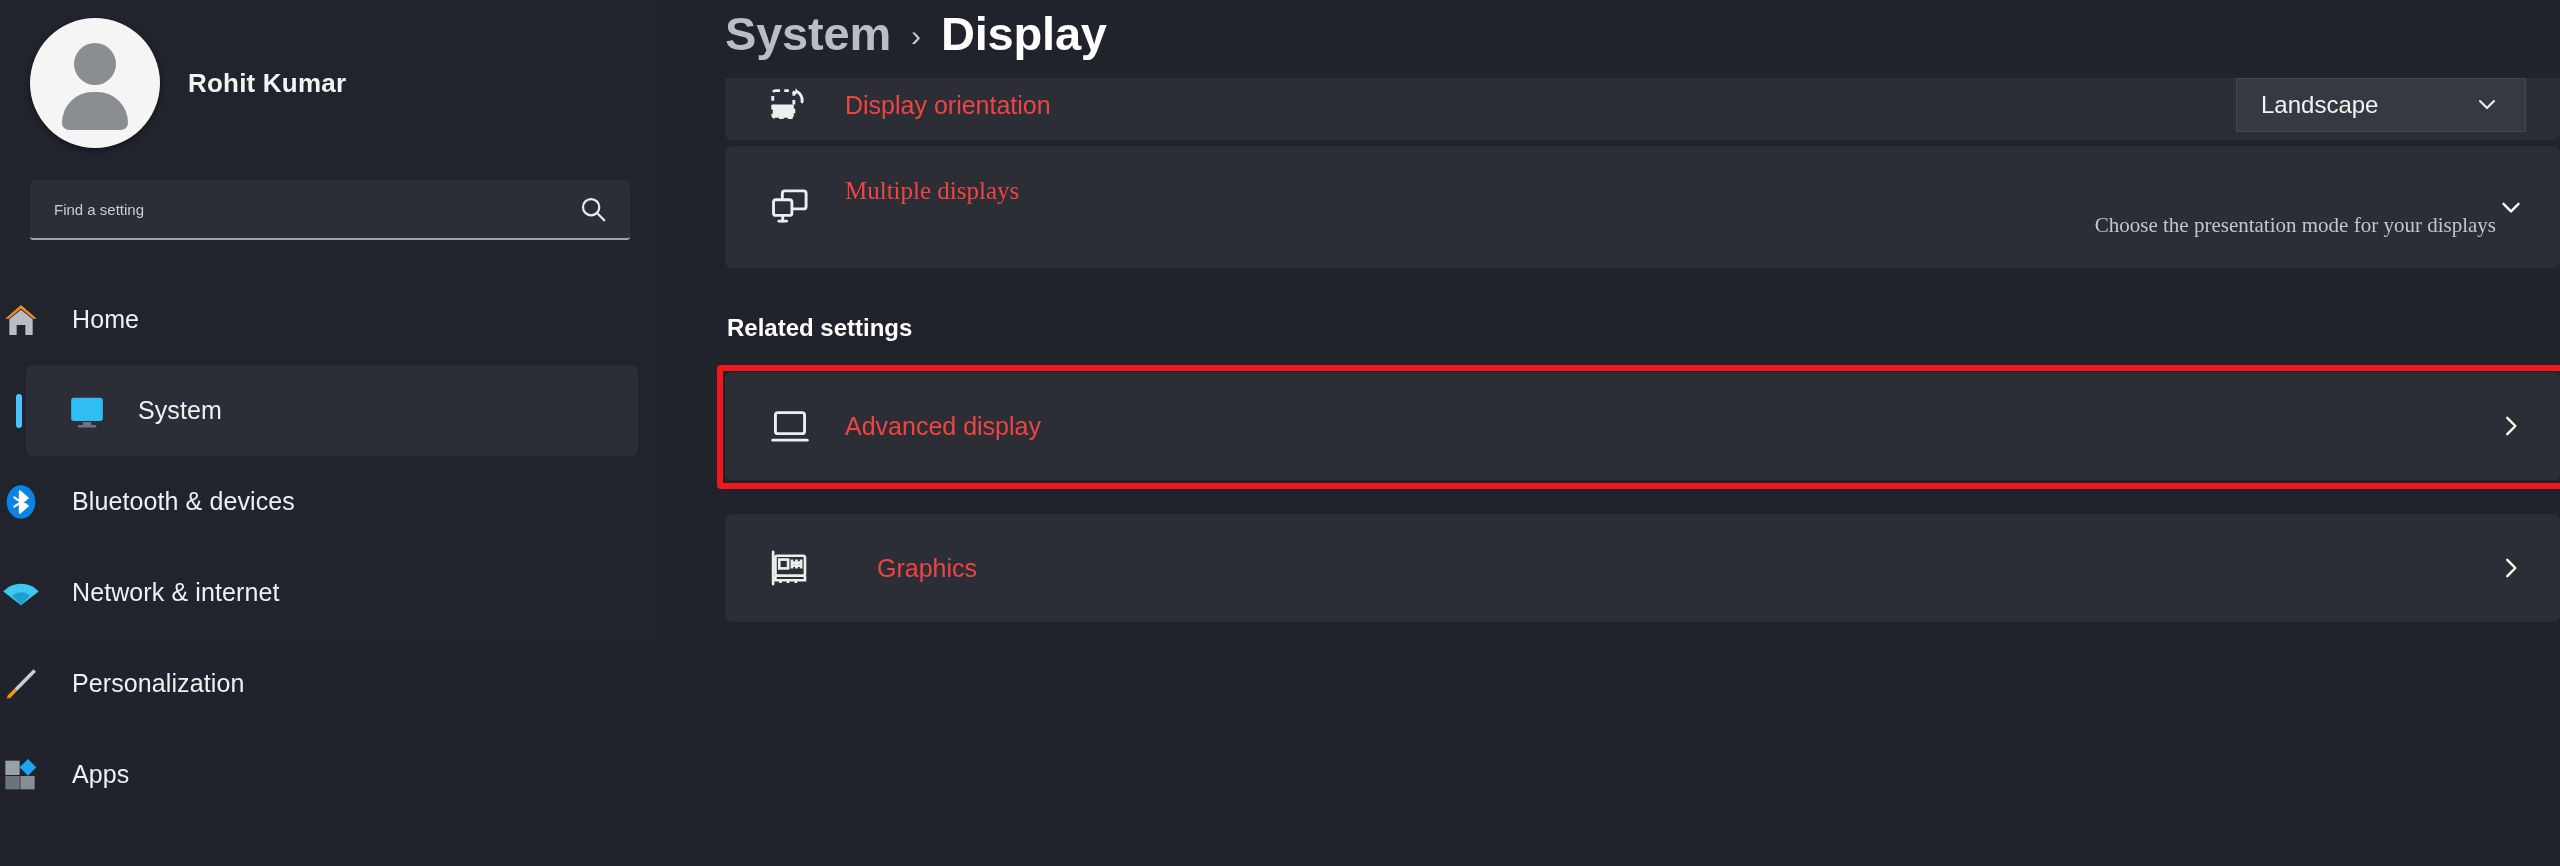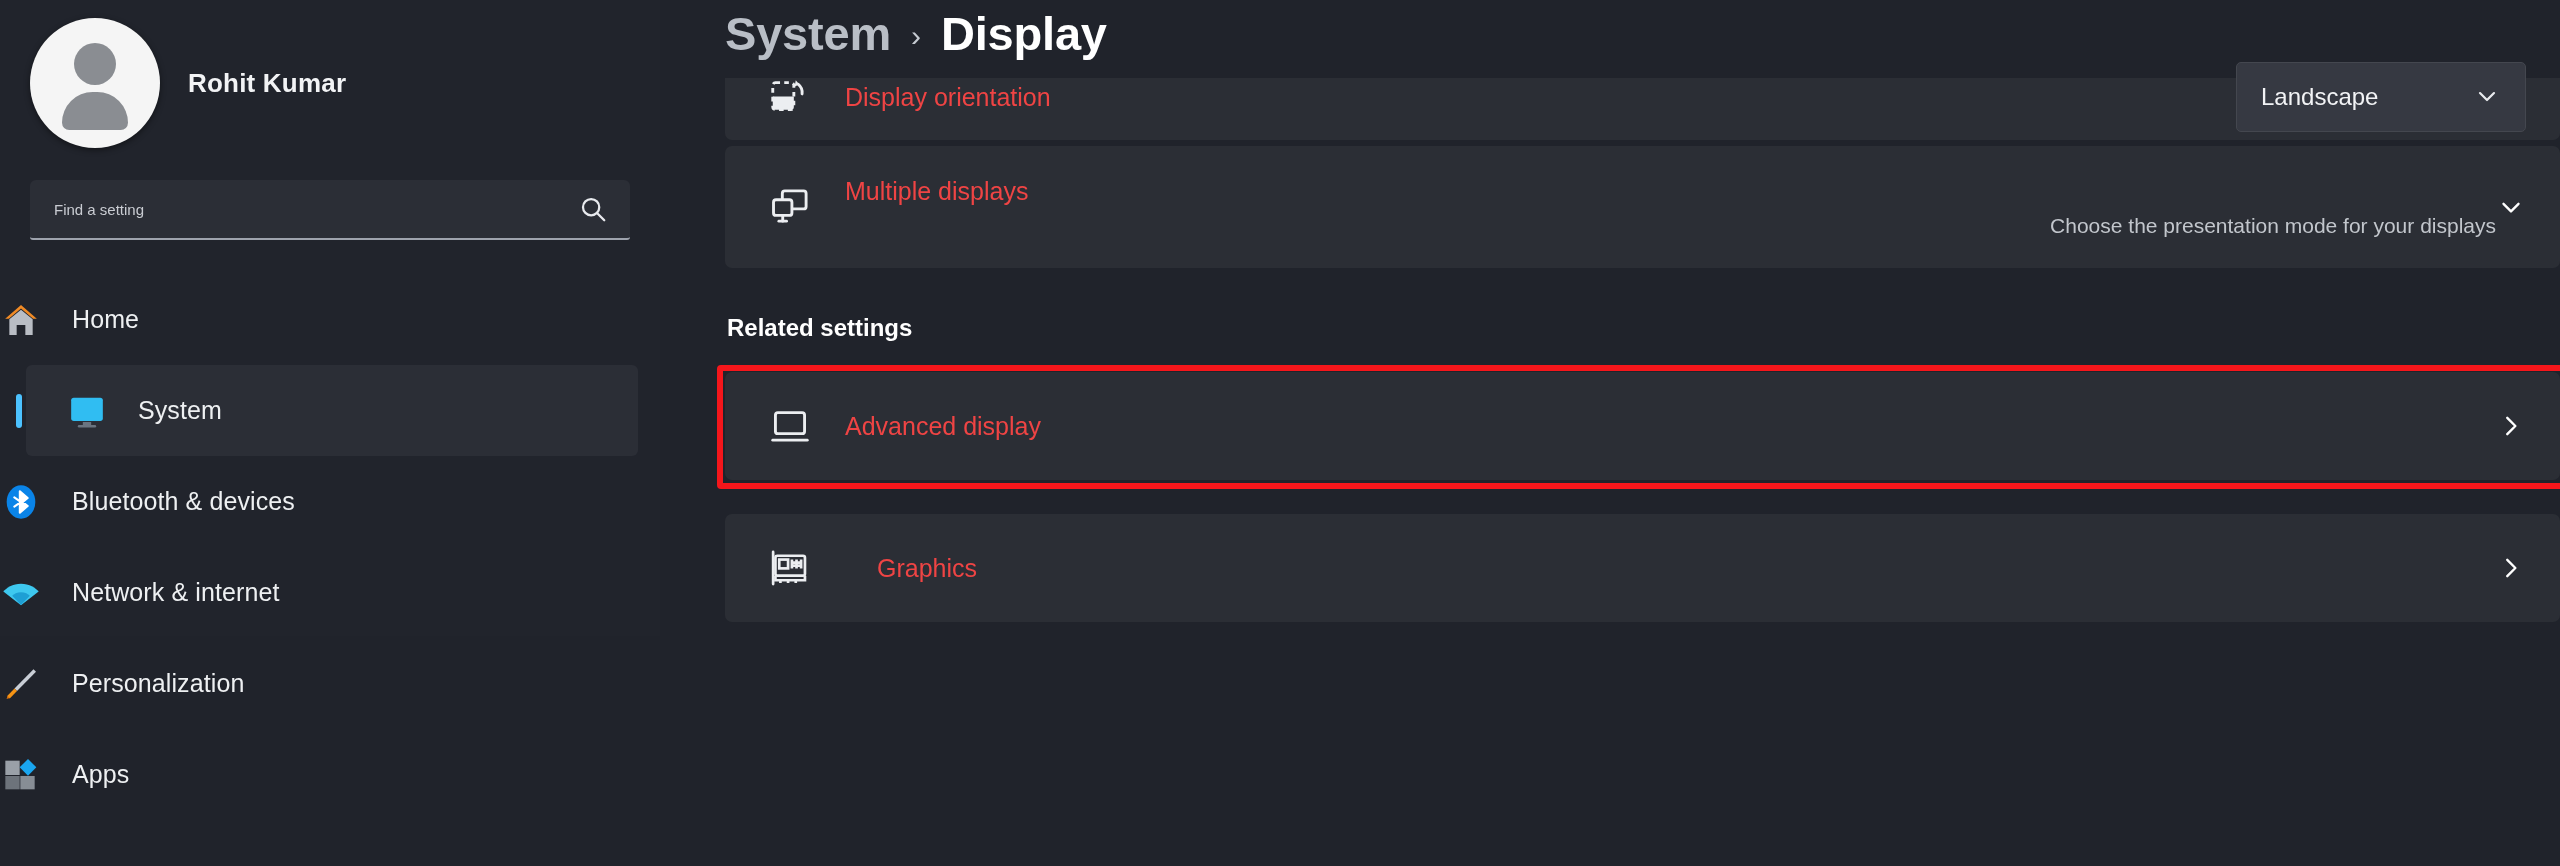--- a/index.html
+++ b/index.html
@@ -164,25 +164,25 @@
     width: 54px; height: 54px; flex: 0 0 54px;
     display: flex; align-items: center; justify-content: center;
     margin-right: 28px;
   }
   .row-text { flex: 1; min-width: 0; }
   .row-title { font-size: 25px; color: #ef4444; line-height: 1.22; }
   .row-sub { font-size: 21px; color: #c2c6cc; margin-top: 6px; line-height: 1.2; text-align: right; }
   .row-right { display: flex; align-items: center; gap: 28px; }
 
   .dropdown {
-    height: 70px;
+    height: 54px;
     min-width: 290px;
     background: #363942;
     border: 1px solid #44474f;
-    border-radius: 5px;
+    border-radius: 0;
     display: flex;
     align-items: center;
     justify-content: space-between;
     padding: 0 22px 0 24px;
     cursor: pointer;
   }
   .dropdown-value { font-size: 24px; color: #f2f3f5; }
 
   .chev { width: 30px; height: 30px; flex: 0 0 30px; }
 
@@ -324,21 +324,21 @@
               <span class="chev">
                 <svg viewBox="0 0 24 24" width="28" height="28" fill="none" stroke="#e9ebee" stroke-width="1.9" stroke-linecap="round" stroke-linejoin="round">
                   <polyline points="6,9.5 12,15.5 18,9.5"></polyline>
                 </svg>
               </span>
             </div>
           </div>
         </div>
       </div>
 
-      <div class="card" style="height:122px;">
+      <div class="card" style="height:122px;font-family:Liberation Serif, serif;">
         <span class="row-ico">
           <svg viewBox="0 0 24 24" width="46" height="46" fill="none" stroke="#eceef1" stroke-width="1.5">
             <rect x="8" y="3.6" width="12.4" height="9.4" rx="1.3"></rect>
             <rect x="3.4" y="8.2" width="9.6" height="8.2" rx="1.3" fill="#2b2e35"></rect>
             <path d="M6.2 19.4 L10.2 19.4" stroke-linecap="round"></path>
             <path d="M8.2 16.4 L8.2 19.4" stroke-linecap="round"></path>
           </svg>
         </span>
         <div class="row-text">
           <div class="row-title">Multiple displays</div>

